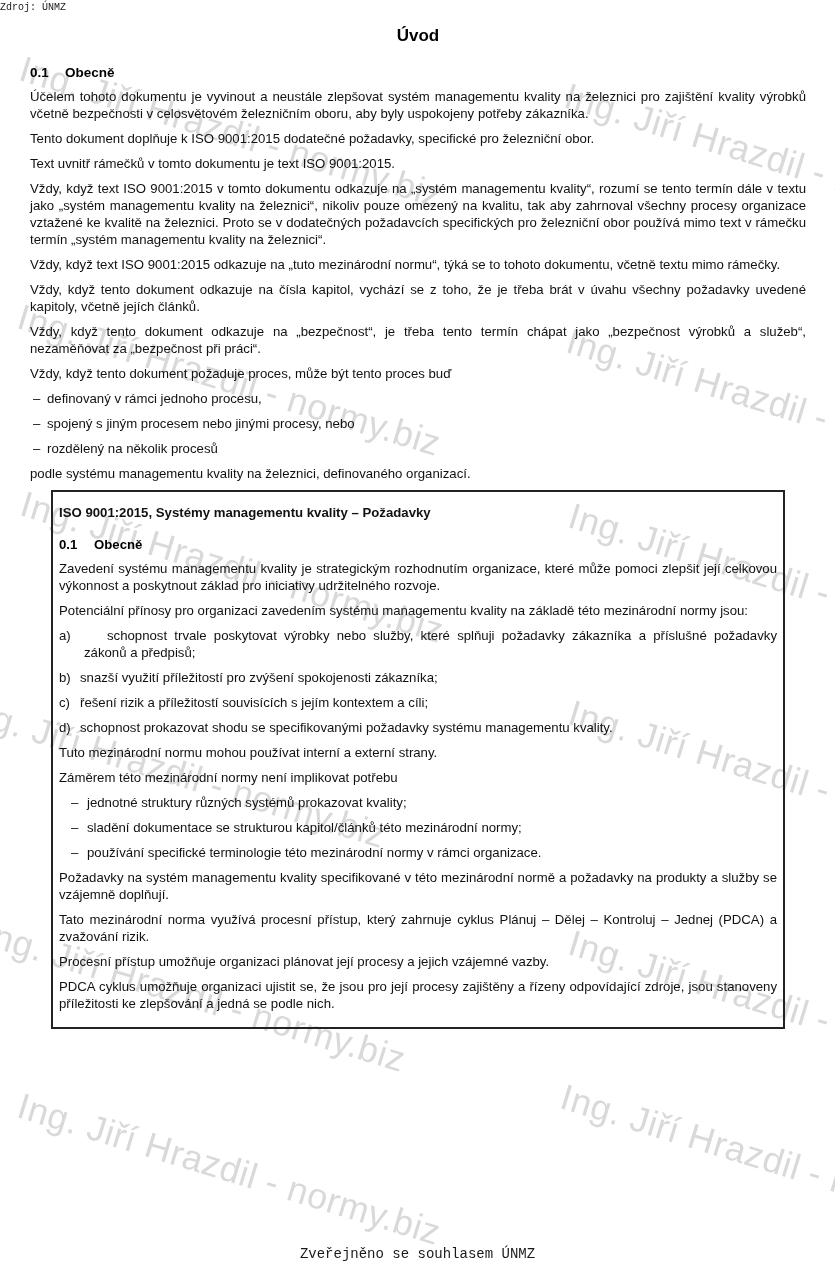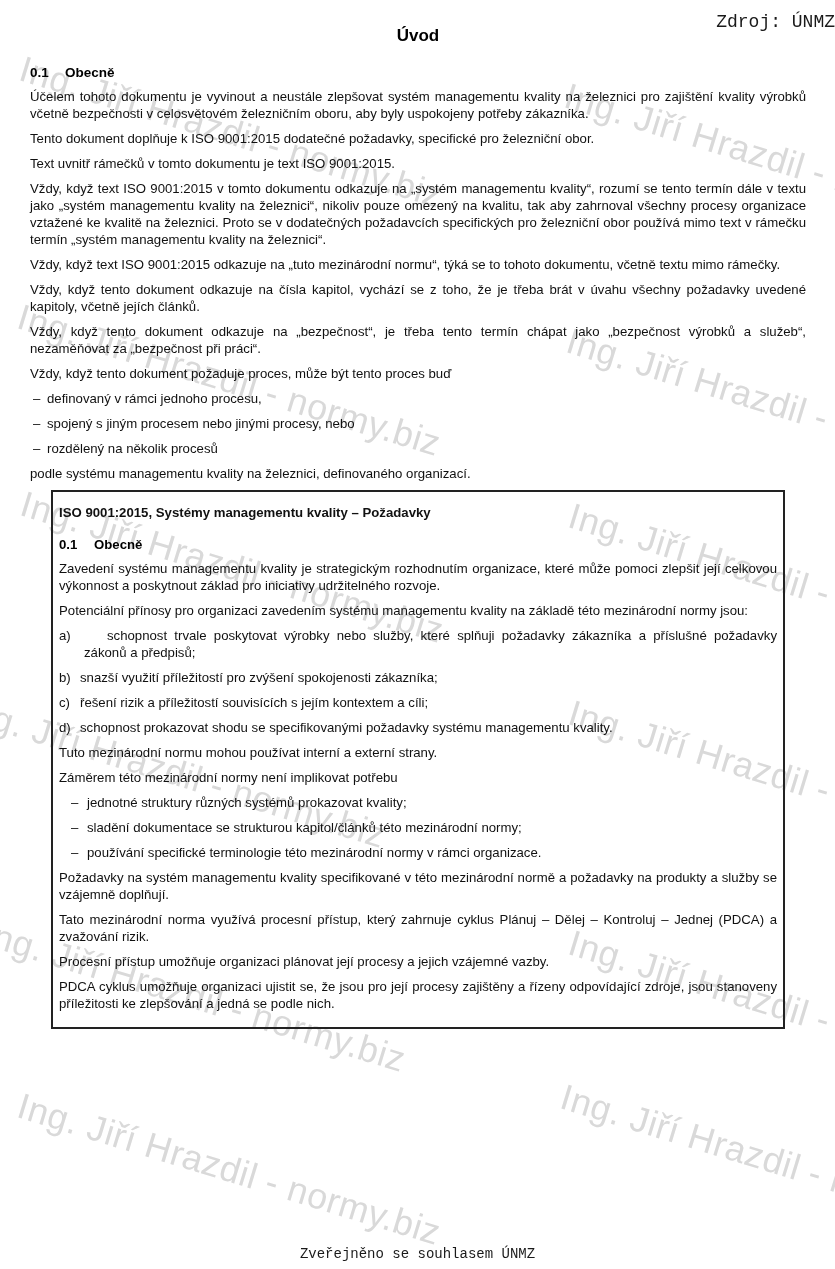--- a/index.html
+++ b/index.html
@@ -36,24 +36,24 @@
     user-select: none;
   }
 
   
   #page {
     position: absolute;
     inset: 0;
     z-index: 1;
   }
   .src-header {
-    padding-top: 12px;
-    text-align: right;
+    padding-top: 2px;
+    text-align: left;
     font-family: "Liberation Mono", monospace;
-    font-size: 18px;
+    font-size: 10px;
     color: #1a1a1a;
   }
   .content {
     position: absolute;
     left: 30px;
     top: 25px;
     width: 776px;
   }
   h1.doc-title {
     margin: 0;

